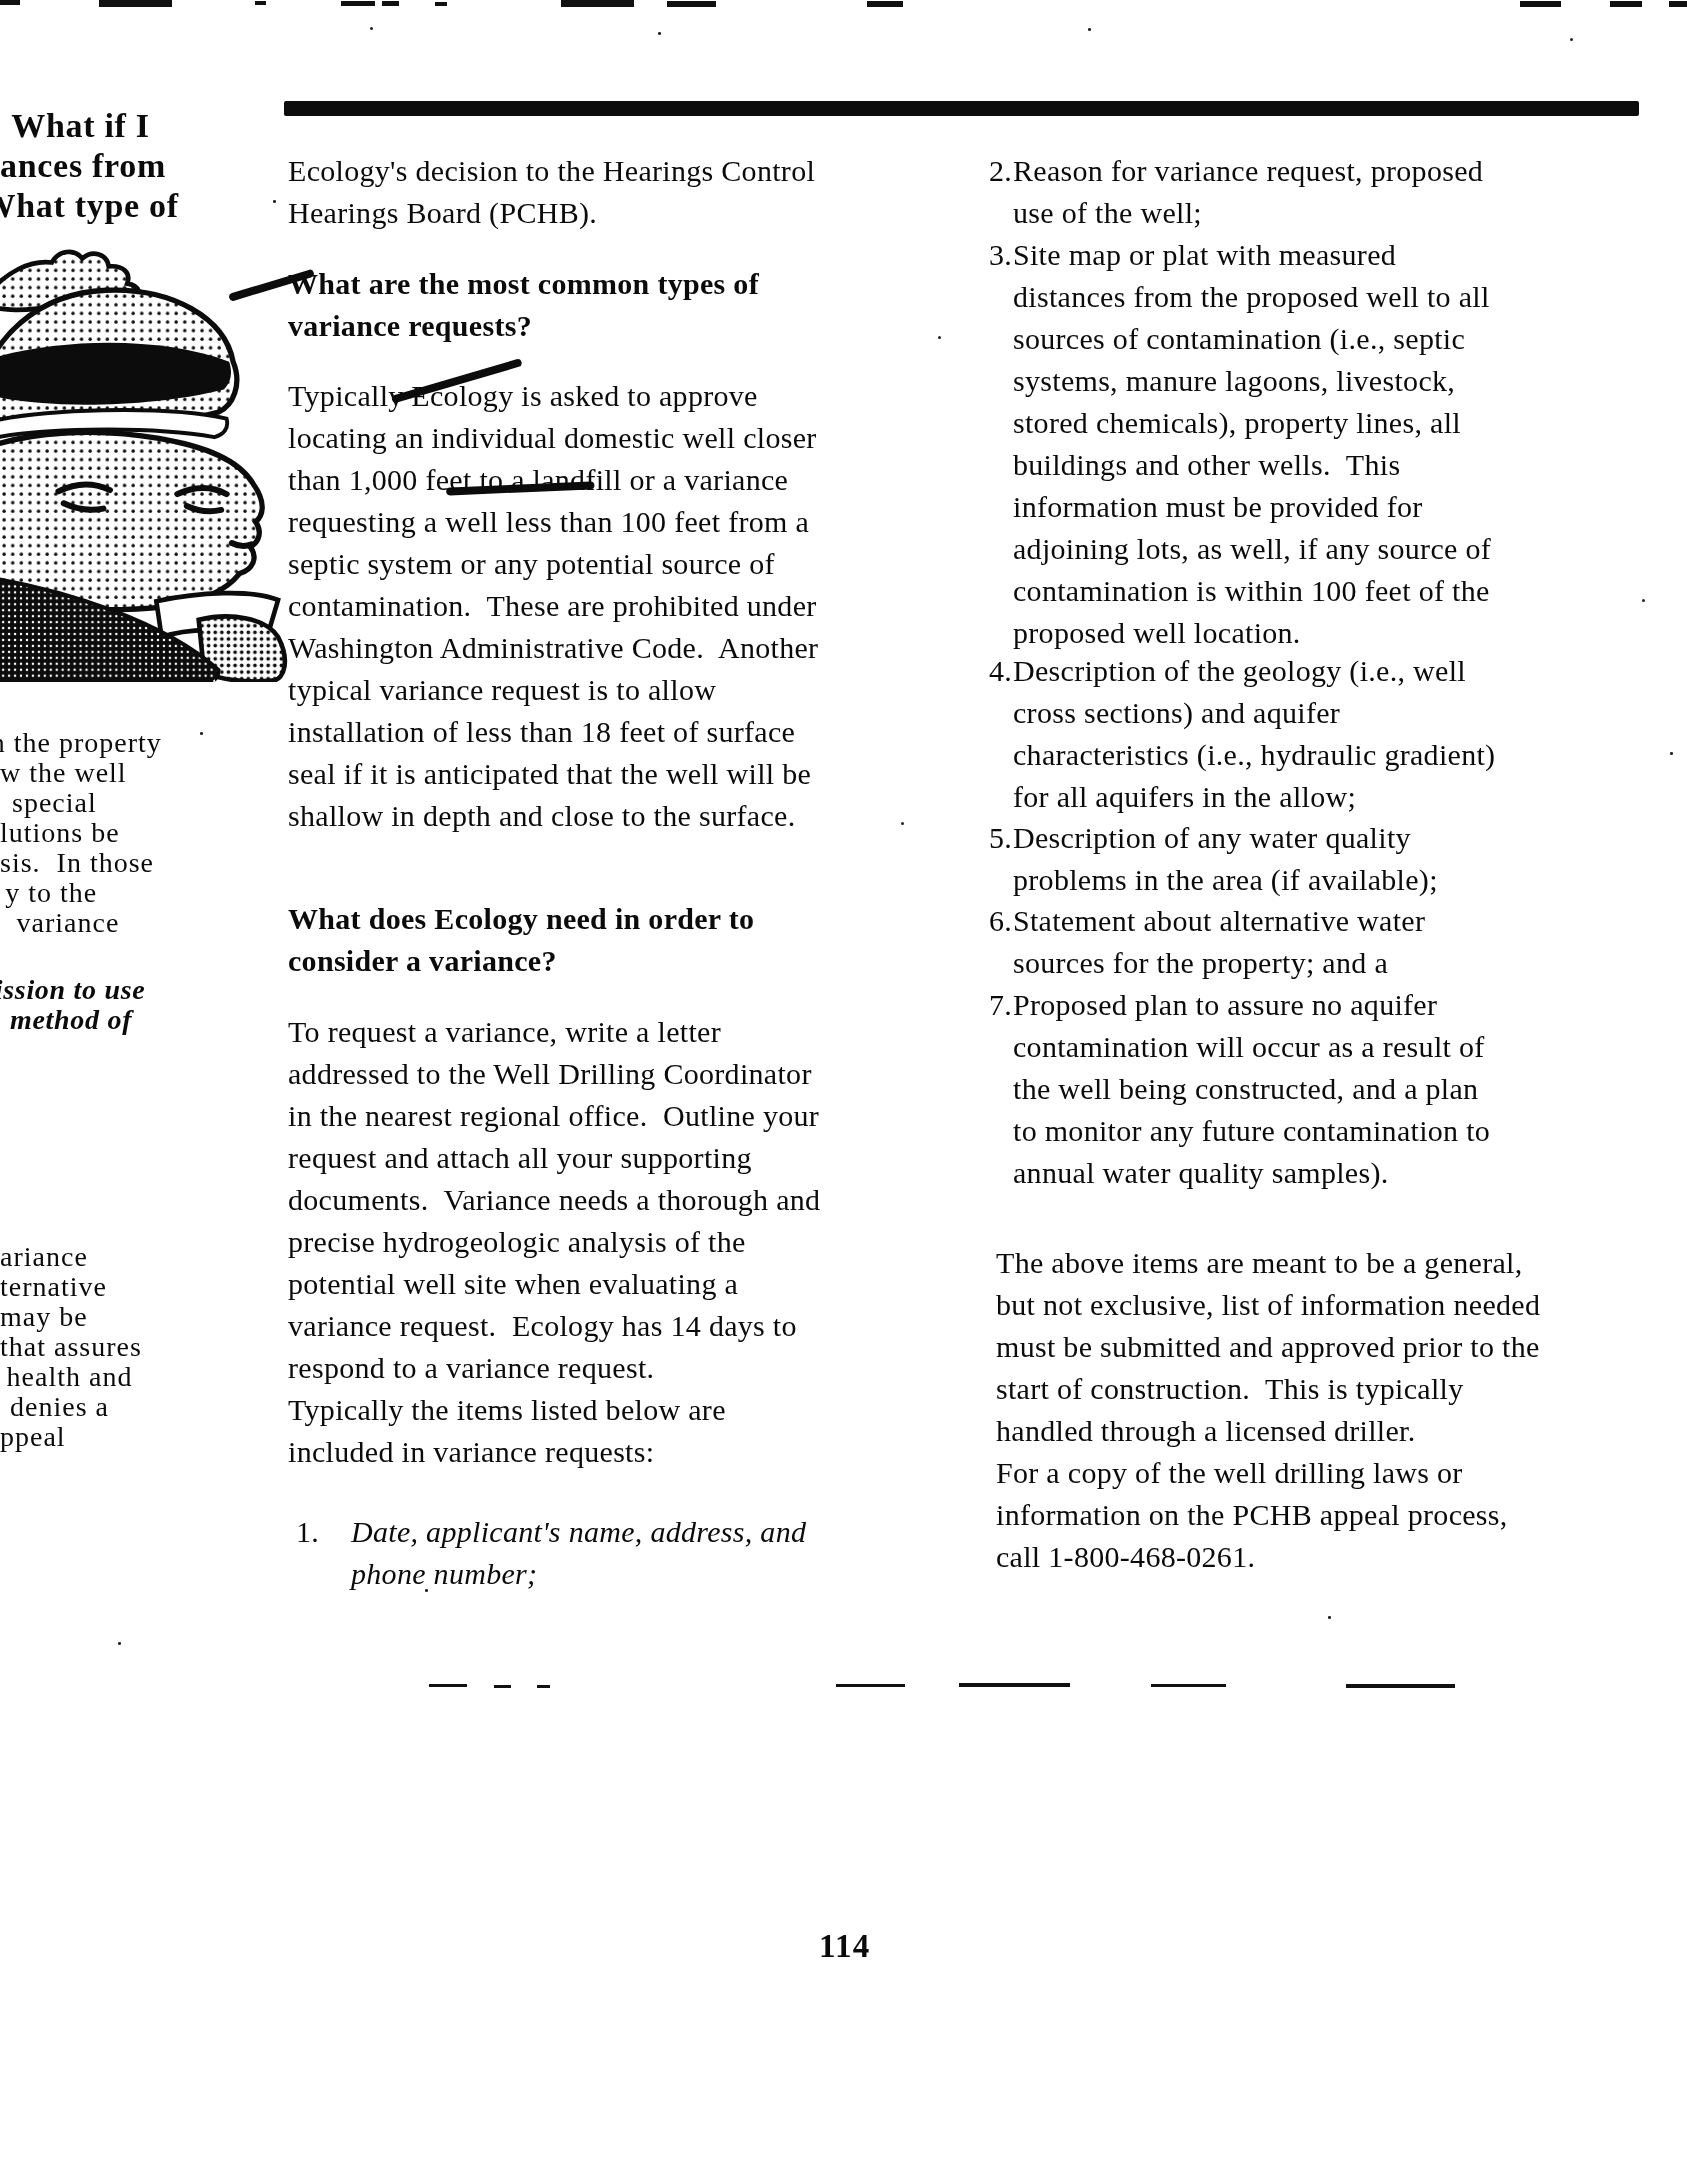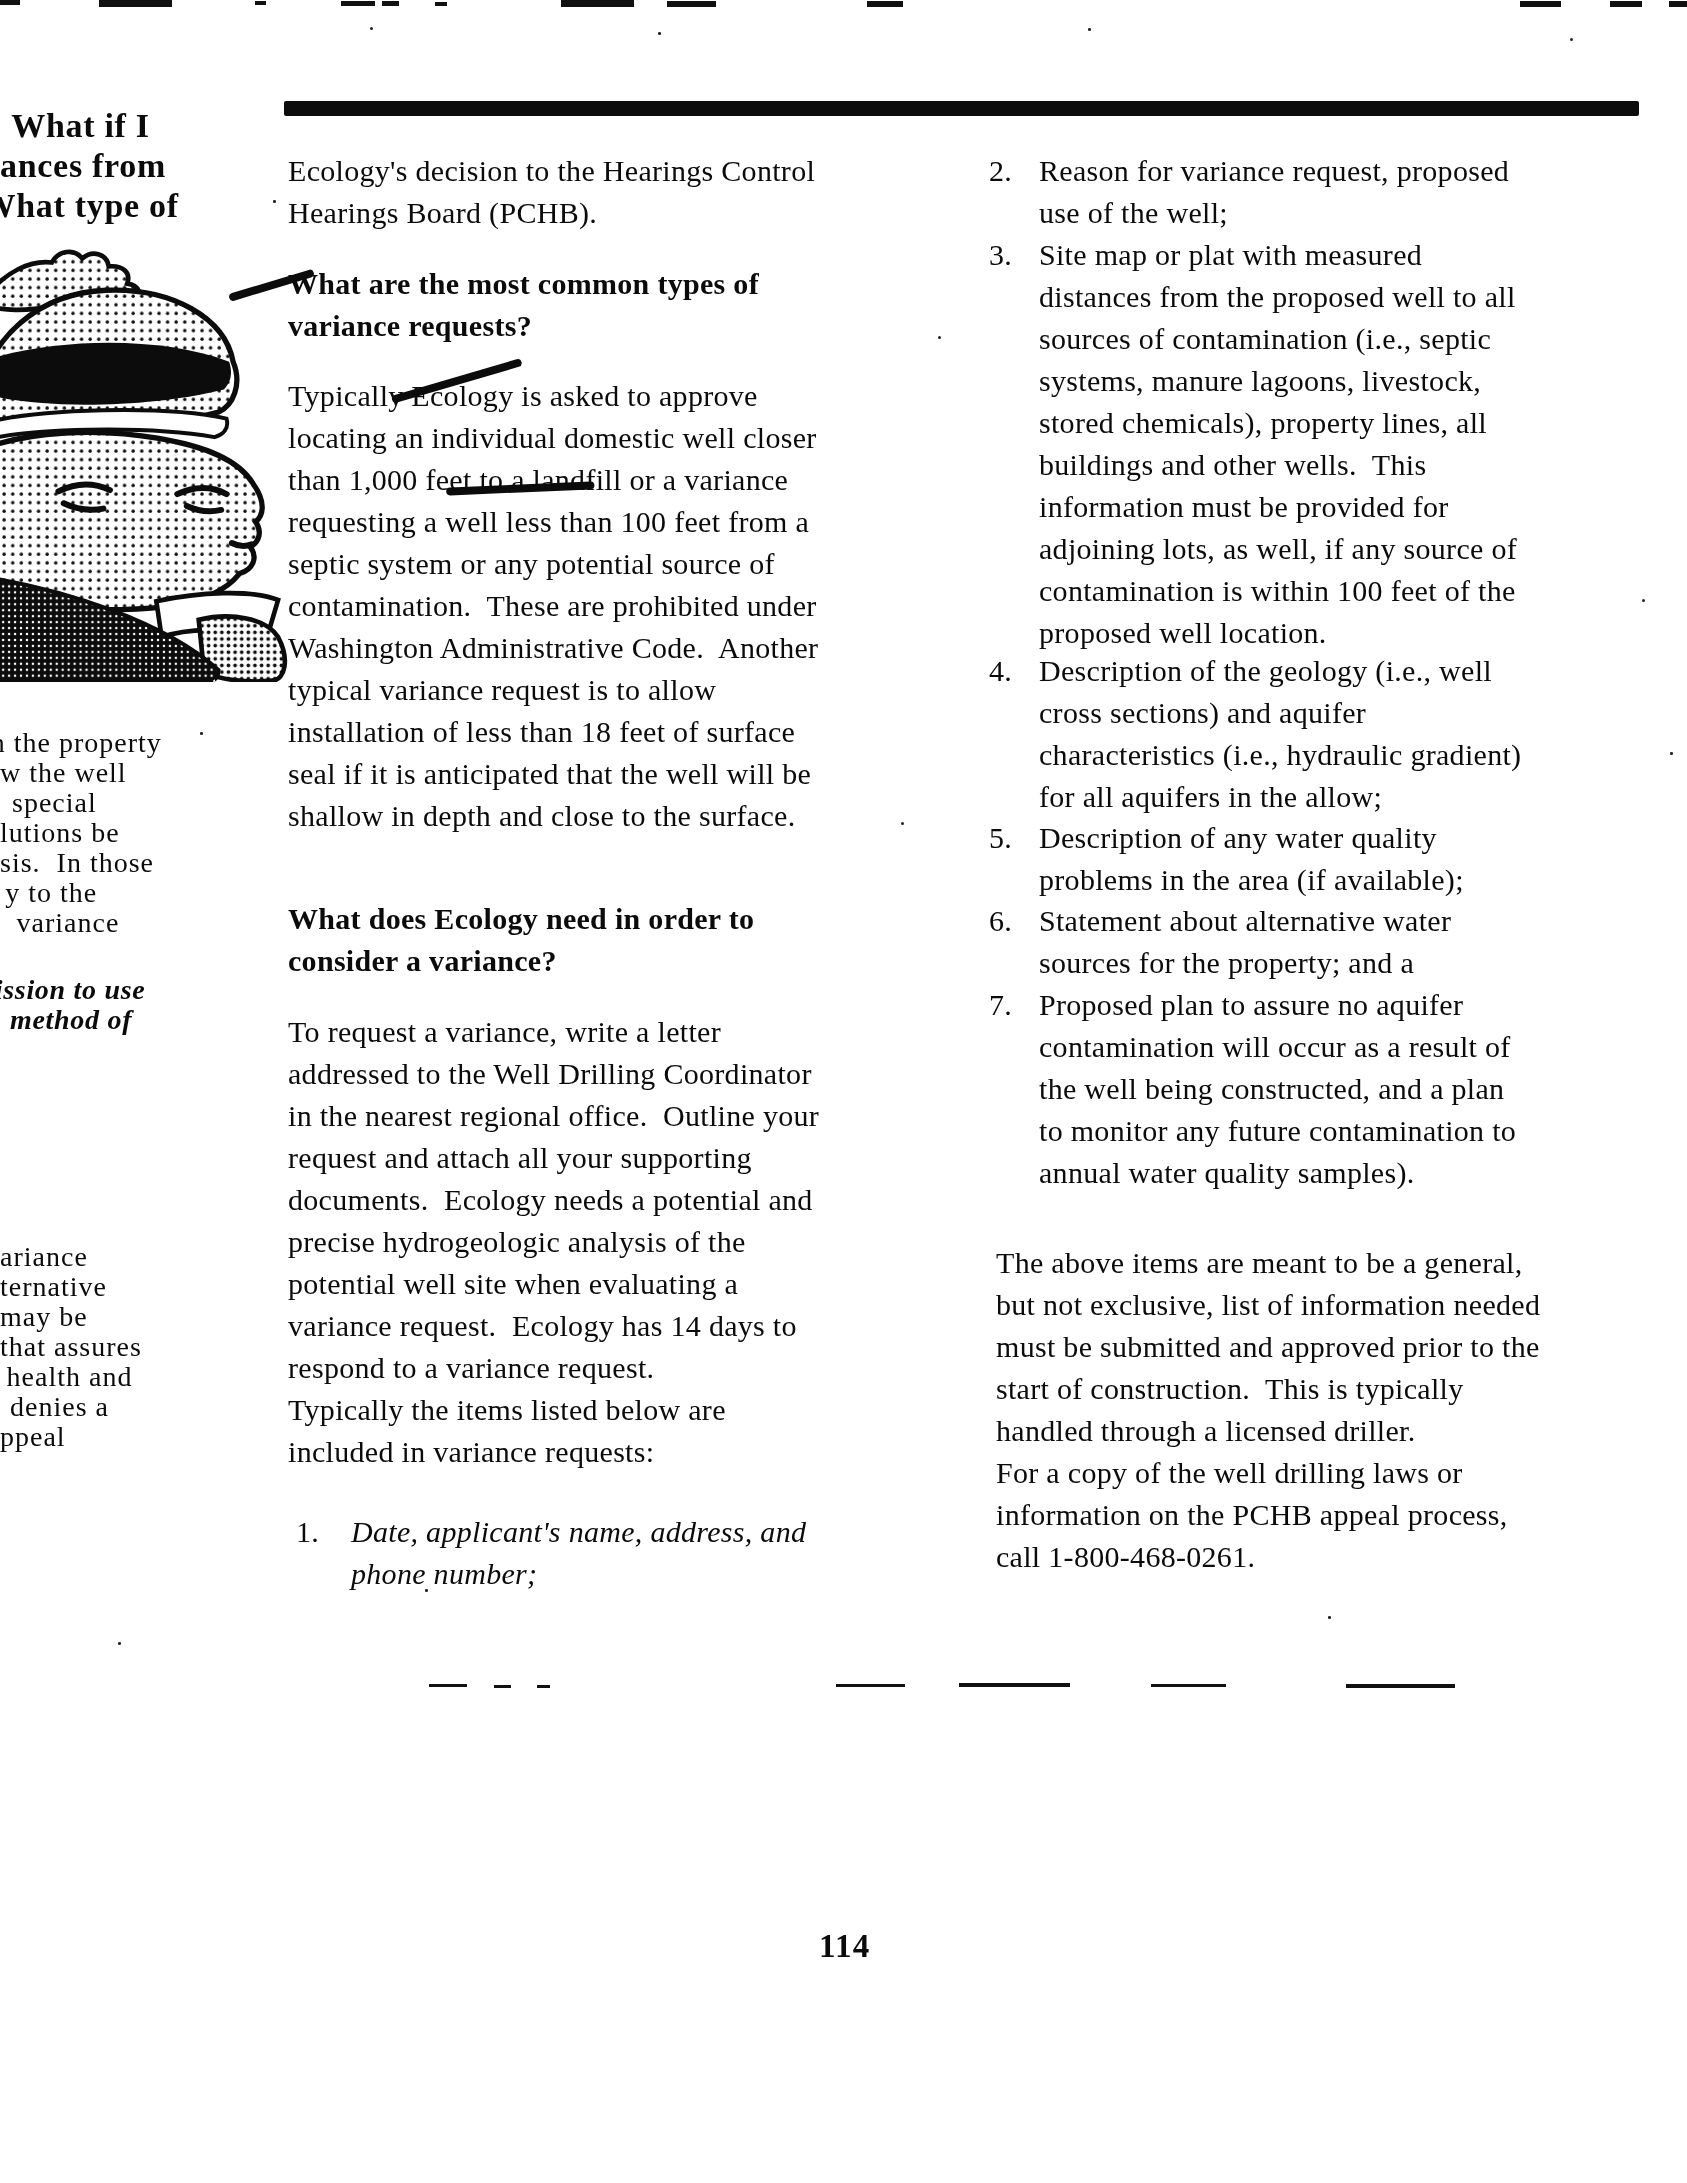--- a/index.html
+++ b/index.html
@@ -14,21 +14,21 @@
   .rule { position:absolute; left:284px; top:101px; width:1355px; height:14.6px; background:#0d0d0d; border-radius:2px; }
   
   .dash { position:absolute; background:#111; }
   .speck { position:absolute; background:#222; border-radius:50%; }
   
   .tblock { position:absolute; font-size:30px; line-height:42px; letter-spacing:0.3px; }
   .bold { font-weight:bold; }
   .mid { left:288px; width:609px; }
   .list-item { position:absolute; font-size:30px; line-height:42px; letter-spacing:0.3px; }
   .list-item .num { position:absolute; left:0; top:0; }
-  .list-item .item-lines { margin-left:50px; }
+  .list-item .item-lines { margin-left:24px; }
   .mid-item .num { left:8px; }
   .mid-item .item-lines { margin-left:63px;font-style:italic; }
   
   .leftblock { position:absolute; left:0; }
   .lc-q { top:106px; font-size:34px; line-height:40px; font-weight:bold; letter-spacing:0.7px; }
   .lc-q .line:nth-child(1) { margin-left:11.2px; }
   .lc-q .line:nth-child(3) { margin-left:-18.5px; }
   .lc-b { top:728px; font-size:28px; line-height:30px; letter-spacing:1px; }
   .lc-b .line:nth-child(1) { margin-left:-9.3px; }
   .lc-b .line:nth-child(3) { margin-left:12px; }
@@ -163,21 +163,21 @@
     </div>
   <div class="tblock mid bold" style="top:898px">
       <div class="line">What does Ecology need in order to</div>
       <div class="line">consider a variance?</div>
     </div>
   <div class="tblock mid" style="top:1011px">
       <div class="line">To request a variance, write a letter</div>
       <div class="line">addressed to the Well Drilling Coordinator</div>
       <div class="line">in the nearest regional office.  Outline your</div>
       <div class="line">request and attach all your supporting</div>
-      <div class="line">documents.  Ecology needs a potential and</div>
+      <div class="line">documents.  Variance needs a thorough and</div>
       <div class="line">precise hydrogeologic analysis of the</div>
       <div class="line">potential well site when evaluating a</div>
       <div class="line">variance request.  Ecology has 14 days to</div>
       <div class="line">respond to a variance request.</div>
       <div class="line">Typically the items listed below are</div>
       <div class="line">included in variance requests:</div>
     </div>
 
   <div class="list-item mid-item" style="left:288px; top:1511px; width:609px">
     <span class="num">1.</span>

